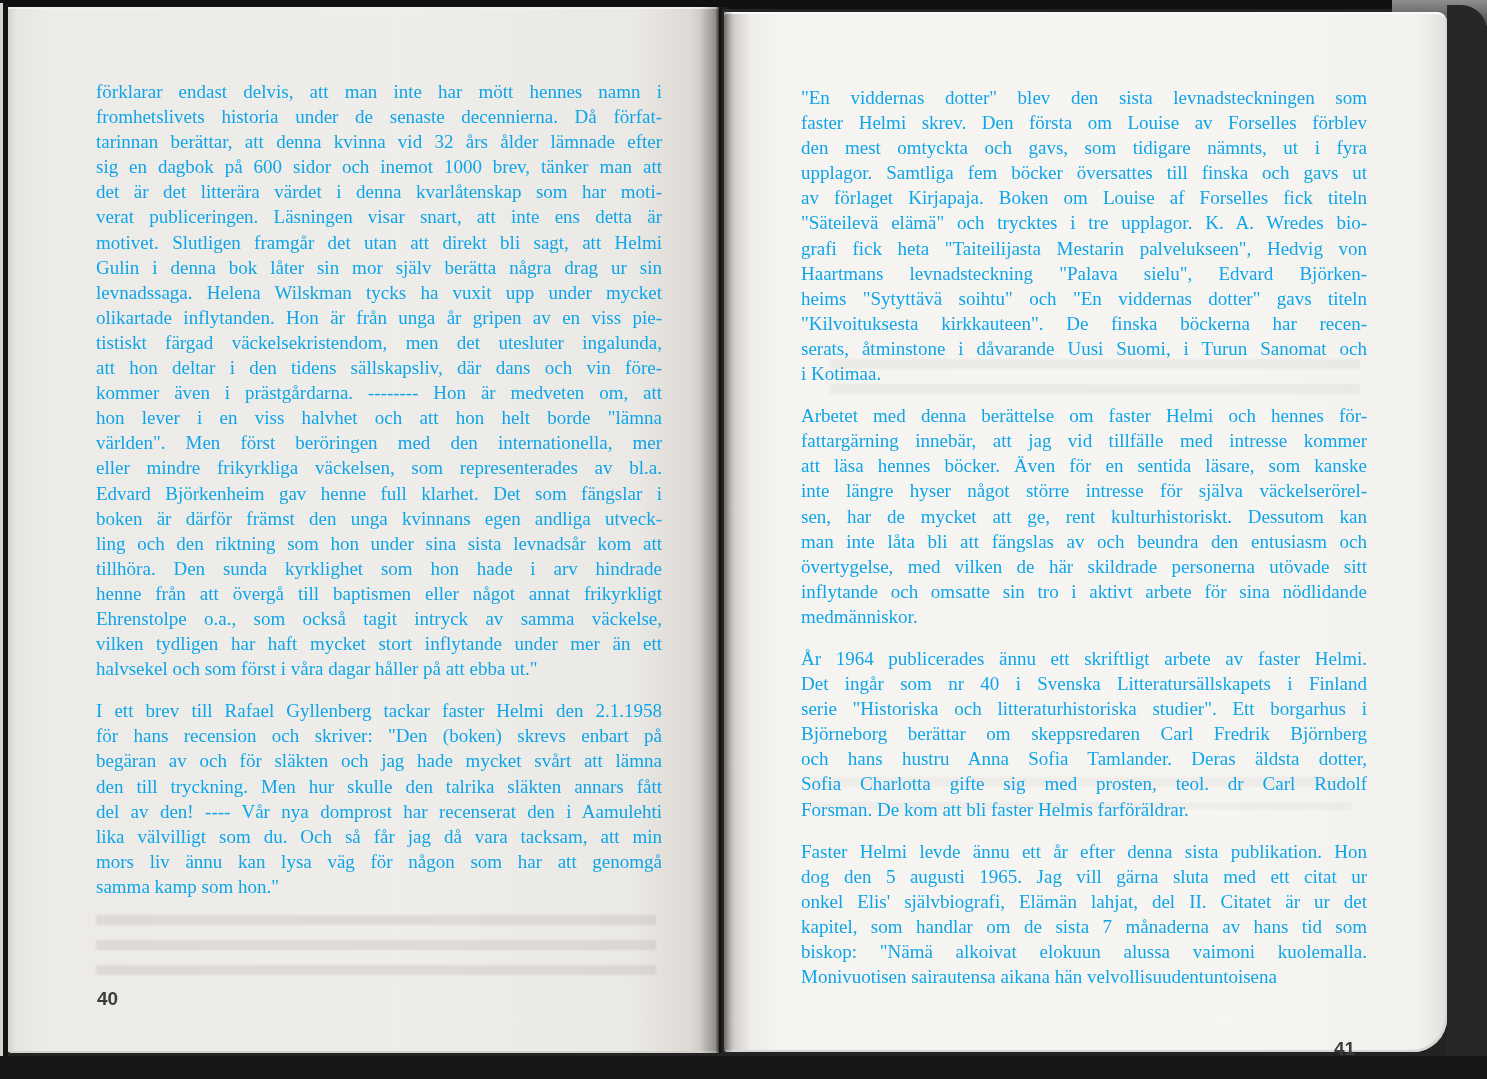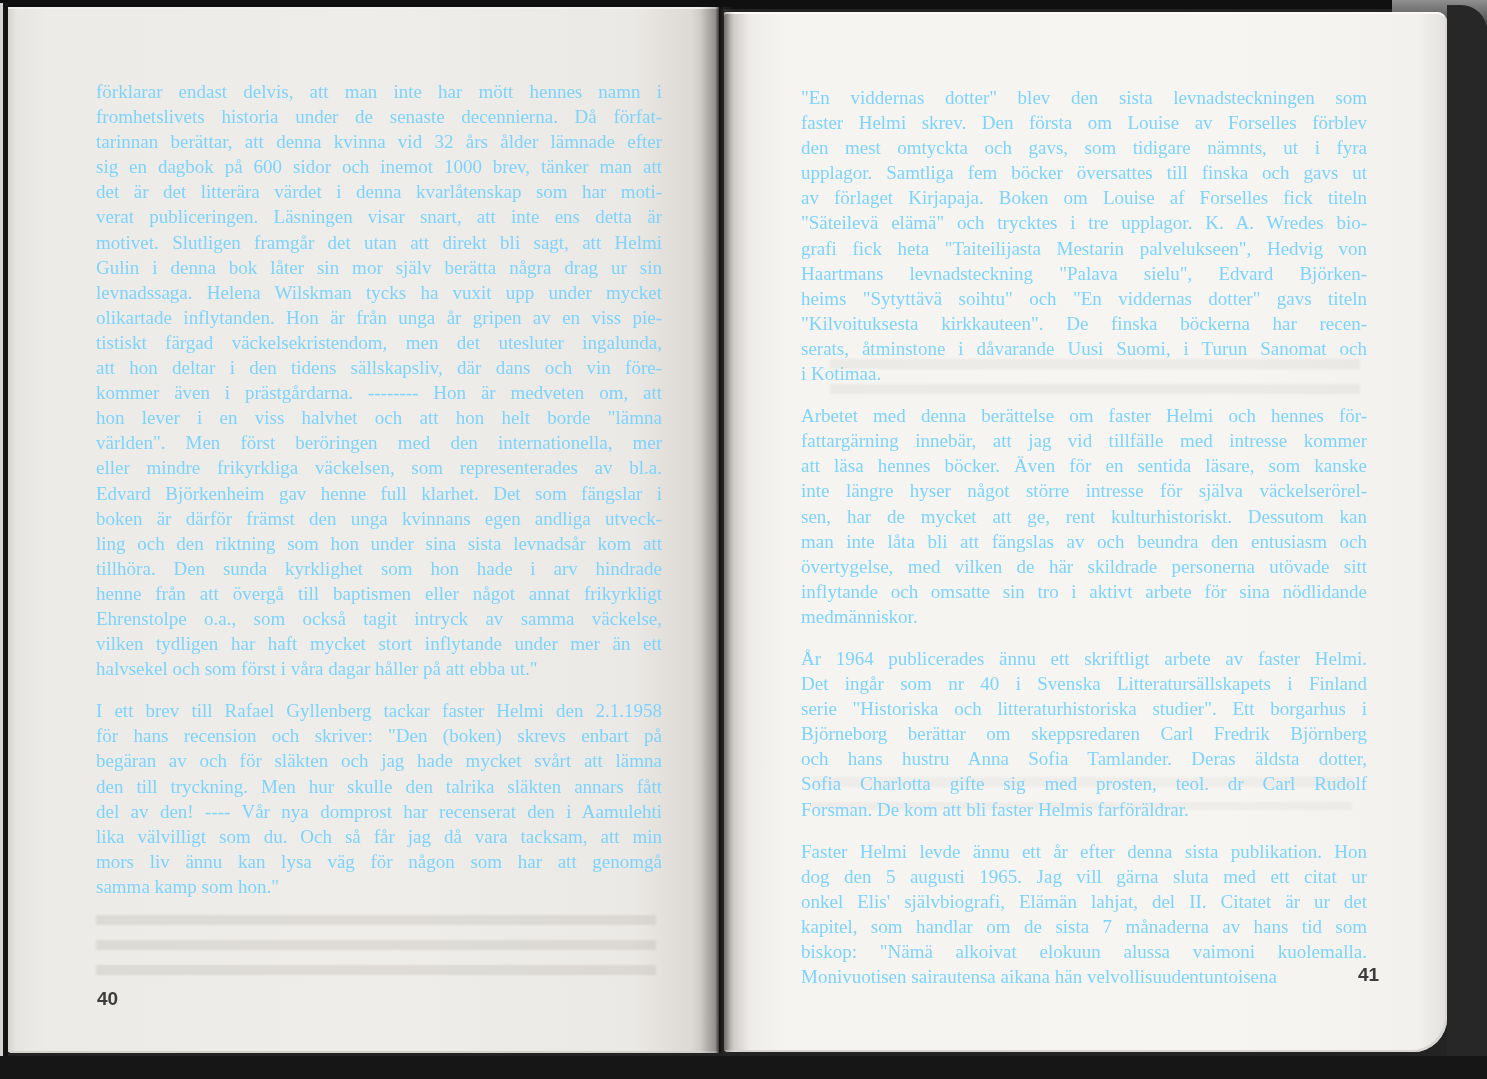--- a/index.html
+++ b/index.html
@@ -31,31 +31,31 @@
     border-radius:2px 10px 34px 4px;
     background:linear-gradient(90deg,#8e8b88 0px,#c9c6c2 6px,#eeece9 26px,#f5f4f1 60px,#f6f5f2 70%,#f2f1ee 96%,#e2e0dd 100%);
     box-shadow:inset -2px -2px 0 #d8d6d2, inset 0 2px 0 #fbfaf8;
   }
   .gutter{
     position:absolute;left:700px;top:7px;width:34px;height:1046px;z-index:2;
     background:linear-gradient(90deg,rgba(30,30,30,0) 0,rgba(30,30,30,0.25) 45%,rgba(15,15,15,0.85) 58%,rgba(60,58,56,0.35) 72%,rgba(30,30,30,0) 100%);
   }
 
   
-  .text-block{position:absolute;width:566px;z-index:3;color:#7dd3fc;font-size:19px;line-height:25.1px;}
+  .text-block{position:absolute;width:566px;z-index:3;color:#0ea5e9;font-size:19px;line-height:25.1px;}
   .tb-left{left:96px;top:79px;}
   .tb-right{left:801px;top:85px;}
   .para{margin:0 0 17px 0;}
   .line{text-align:justify;text-align-last:justify;white-space:normal;}
   .line.last{text-align-last:left;}
 
   .pagenum{position:absolute;z-index:3;font-family:"Liberation Sans","DejaVu Sans",sans-serif;
     font-weight:bold;font-size:19px;color:#3c3c3c;}
   .pn-left{left:97px;top:988px;}
-  .pn-right{left:1334px;top:964px;margin-left:24px;}
+  .pn-right{left:1334px;top:1038px;}
 
   
   .ghost{position:absolute;z-index:2;filter:blur(1.3px);
     background:repeating-linear-gradient(180deg,transparent 0 7px,rgba(158,152,144,0.38) 7px 17px,transparent 17px 25px);}
   .ghost-1{left:96px;top:908px;width:560px;height:72px;opacity:.55;}
   .ghost-2{left:830px;top:352px;width:530px;height:48px;opacity:.30;}
   .ghost-3{left:812px;top:770px;width:540px;height:40px;opacity:.22;}
 </style>
 </head>
 <body>

